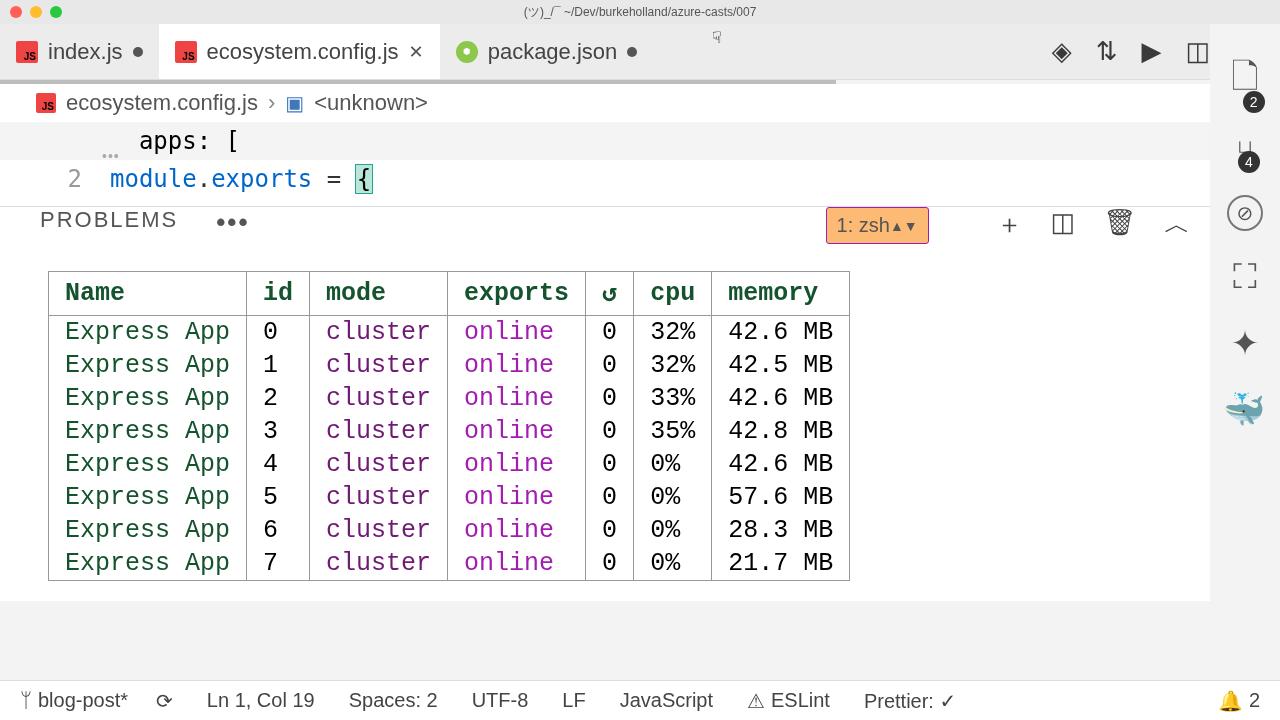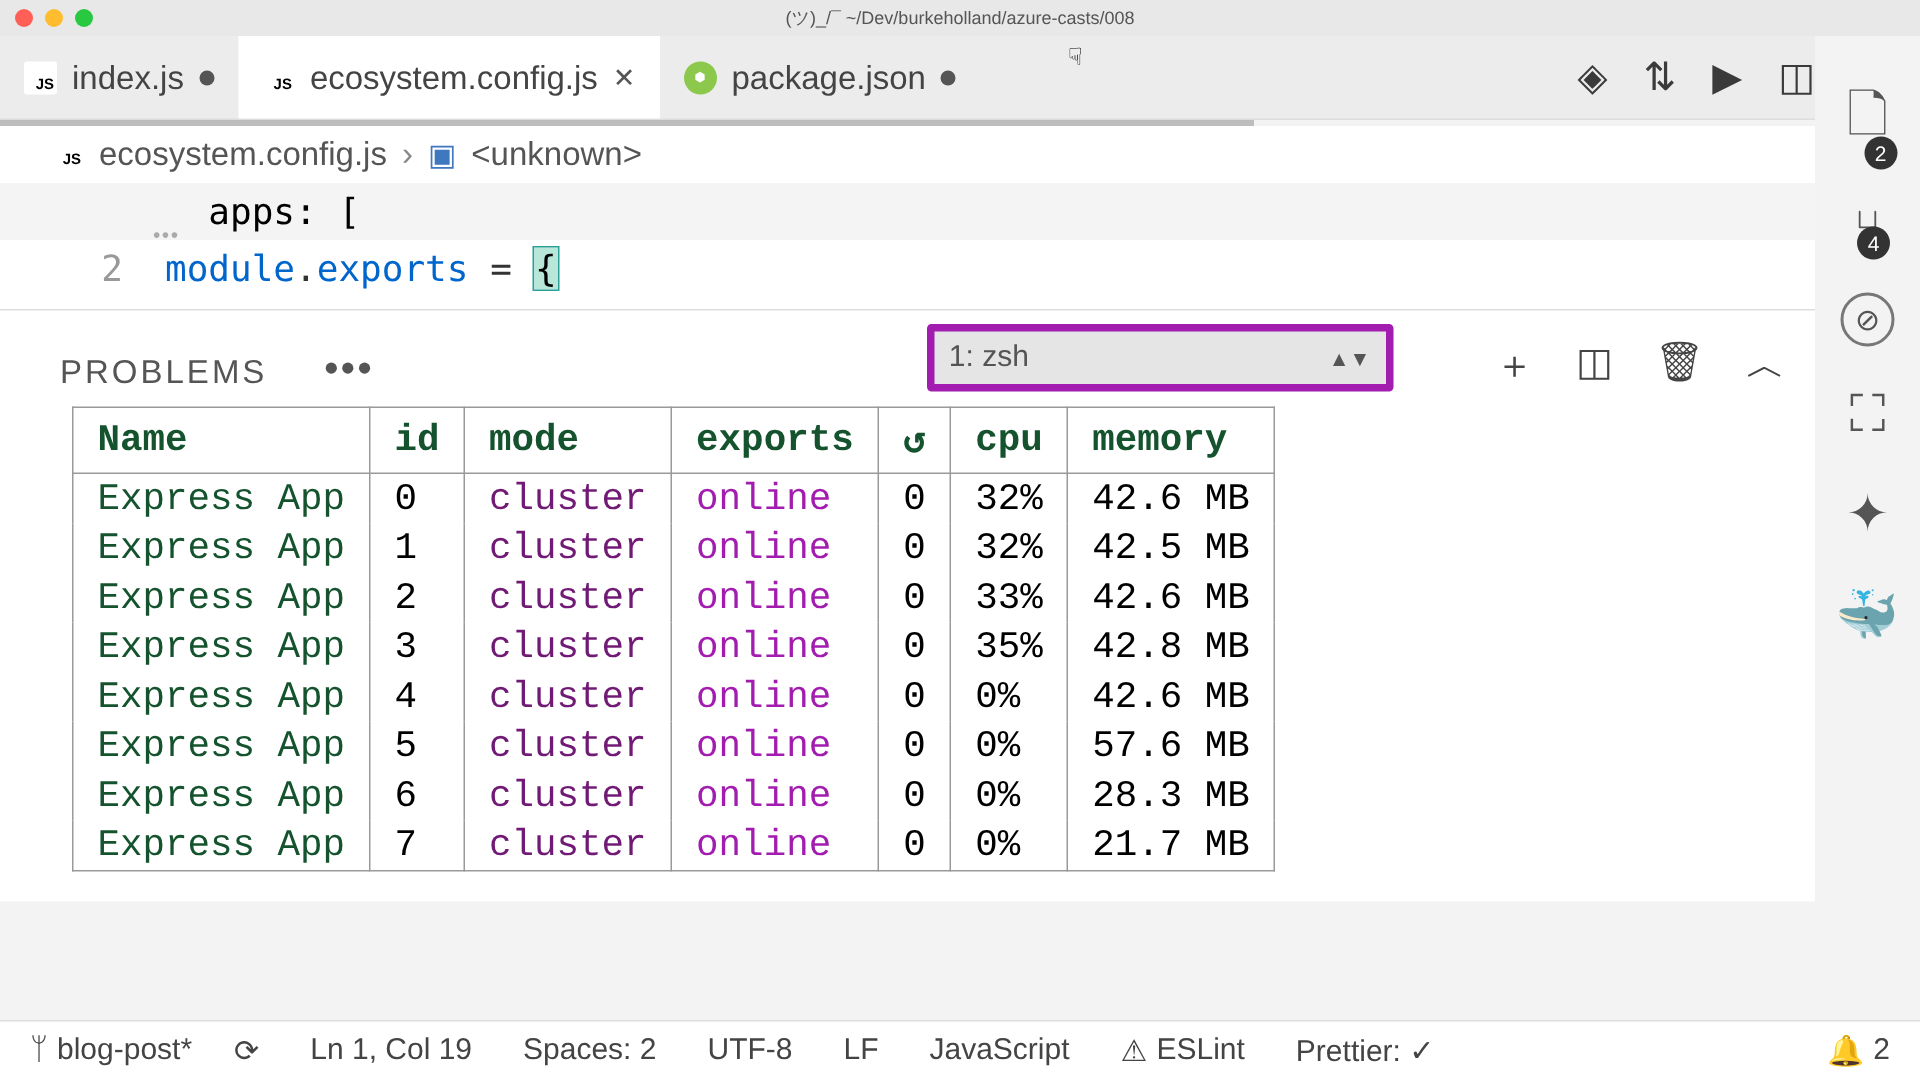--- a/index.html
+++ b/index.html
@@ -11,21 +11,21 @@
 .light { width: 12px; height: 12px; border-radius: 50%; }
 .light.red { background: #ff5f57; }
 .light.yellow { background: #febc2e; }
 .light.green { background: #28c840; }
 .title-text { position: absolute; left: 50%; transform: translateX(-50%); font-size: 12px; color: #555; }
 
 
 .tabbar { height: 56px; background: #ececec; display: flex; align-items: center; border-bottom: 1px solid #ddd; }
 .tab { height: 100%; display: flex; align-items: center; gap: 10px; padding: 0 16px; font-size: 22px; color: #444; position: relative; cursor: pointer; }
 .tab.active { background: #fff; }
-.tab-icon { width: 22px; height: 22px; background: #ffffff; border-radius: 2px; display: flex; align-items: flex-end; justify-content: flex-end; font-size: 10px; font-weight: bold; color: #000; padding: 1px 2px; }
+.tab-icon { width: 22px; height: 22px; background: #ef4444; border-radius: 2px; display: flex; align-items: flex-end; justify-content: flex-end; font-size: 10px; font-weight: bold; color: #000; padding: 1px 2px; }
 .tab-icon.green { background: #8cc84b; border-radius: 50%; color: #fff; font-size: 8px; display:flex; align-items:center; justify-content:center; font-weight:bold; }
 .tab-close { font-size: 18px; color: #555; }
 .tab-dot { width: 10px; height: 10px; background: #555; border-radius: 50%; }
 .tab-actions { margin-left: auto; display:flex; gap: 24px; padding-right: 20px; color:#3a3a3a }
 .tab-actions .ico { font-size: 26px; cursor: pointer; }
 
 
 .tab-underline { height: 4px; background: #bdbdbd; width: 836px; }
 
 
@@ -42,25 +42,25 @@
 .tok-mod { color: #0066cc; }
 .tok-op { color: #333; }
 .tok-brace { background: #b8e6d9; outline: 1px solid #2aa198; padding: 0 1px; }
 .fold-dots { position: absolute; left: 102px; top: 26px; color: #aaa; font-size: 14px; letter-spacing: 1px; }
 .minimap { position: absolute; right: 0; top: 0; width: 20px; height: 100%; }
 .minimap div { background: #999; width: 14px; height: 10px; margin: 4px 0 0 2px; }
 .active-line-bg { position: absolute; top: 0; left: 0; right: 0; height: 38px; background: #f4f4f4; z-index: 0; }
 
 
 .panel { background: #fff; border-top: 1px solid #ddd; }
-.panel-tabs { display: flex; align-items: flex-end; height: 54px; padding: 0 40px; gap: 38px; font-size: 22px; color: #555; }
+.panel-tabs { display: flex; align-items: flex-start; height: 54px; padding: 0 40px; gap: 38px; font-size: 22px; color: #555; }
 .panel-tab { letter-spacing: 2px; cursor: pointer; }
 .panel-tab.active { color: #333; border-bottom: 2px solid #333; padding-bottom: 4px; }
 .panel-dots { font-size: 26px; font-weight: bold; letter-spacing: 2px; }
-.term-select { margin-left: auto; display: flex; align-items: center; border: 5px solid #a21caf; border-radius: 3px; padding: 6px 10px; font-size: 20px; gap: 200px; cursor: pointer; background:#e5e5e5; }
+.term-select { margin-left: auto; display: flex; align-items: center; border: 1px solid #a21caf; border-radius: 3px; padding: 6px 10px; font-size: 20px; cursor: pointer; background:#fdba74; }
 .term-select .arrows { font-size: 14px; color: #555; }
 .panel-actions { display: flex; gap: 28px; font-size: 26px; color: #444; }
 .panel-actions span { cursor: pointer; }
 
 
 .term { padding: 10px 40px 20px 48px; font-family: "Courier New", monospace; font-size: 25px; }
 .pm2-table { border-collapse: collapse; }
 .pm2-table th, .pm2-table td { border-left: 1px solid #999; border-right: 1px solid #999; padding: 2px 16px; text-align: left; white-space: nowrap; }
 .pm2-table thead th { border-top: 1px solid #999; border-bottom: 1px solid #999; font-weight: bold; padding: 6px 16px; }
 .pm2-table tbody tr:last-child td { border-bottom: 1px solid #999; }
@@ -84,21 +84,21 @@
 </style>
 </head>
 <body>
 
 <div class="titlebar">
   <div class="traffic-lights">
     <div class="light red"></div>
     <div class="light yellow"></div>
     <div class="light green"></div>
   </div>
-  <div class="title-text">(ツ)_/¯ ~/Dev/burkeholland/azure-casts/008</div>
+  <div class="title-text">(ツ)_/¯ ~/Dev/burkeholland/azure-casts/007</div>
 </div>
 
 <div class="cursor-icon">☟</div>
 
 <div class="tabbar">
   <div class="tab">
     <span class="tab-icon">JS</span>
     <span>index.js</span>
     <span class="tab-dot"></span>
   </div>

